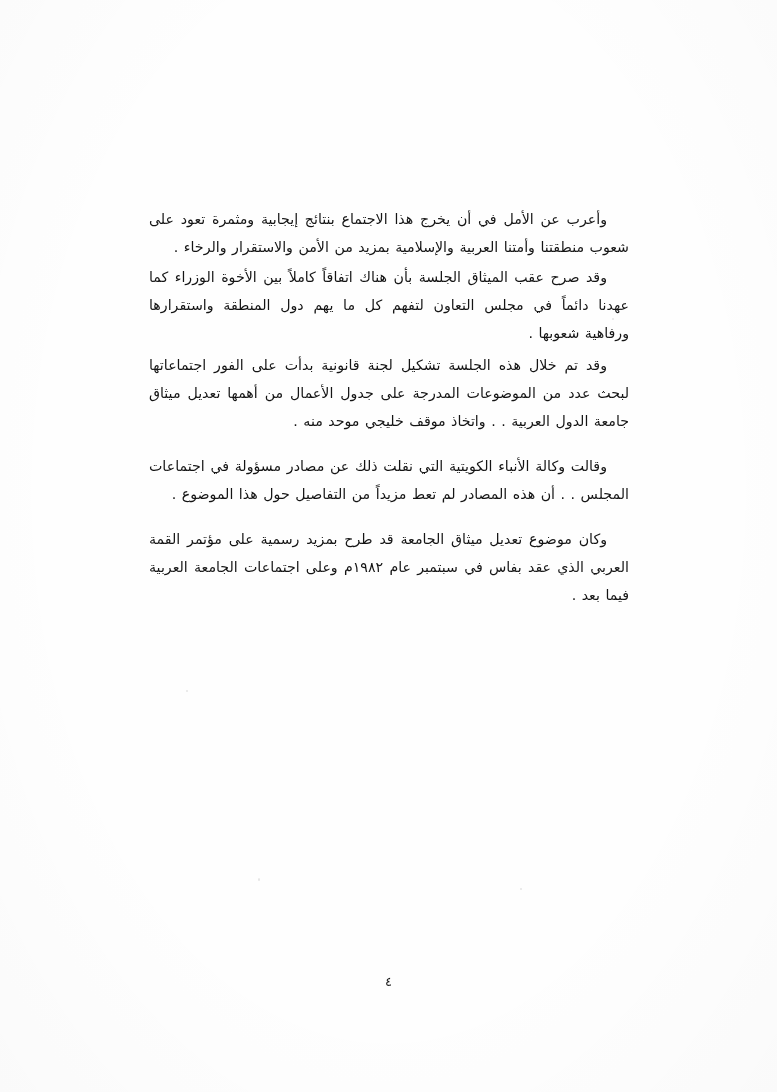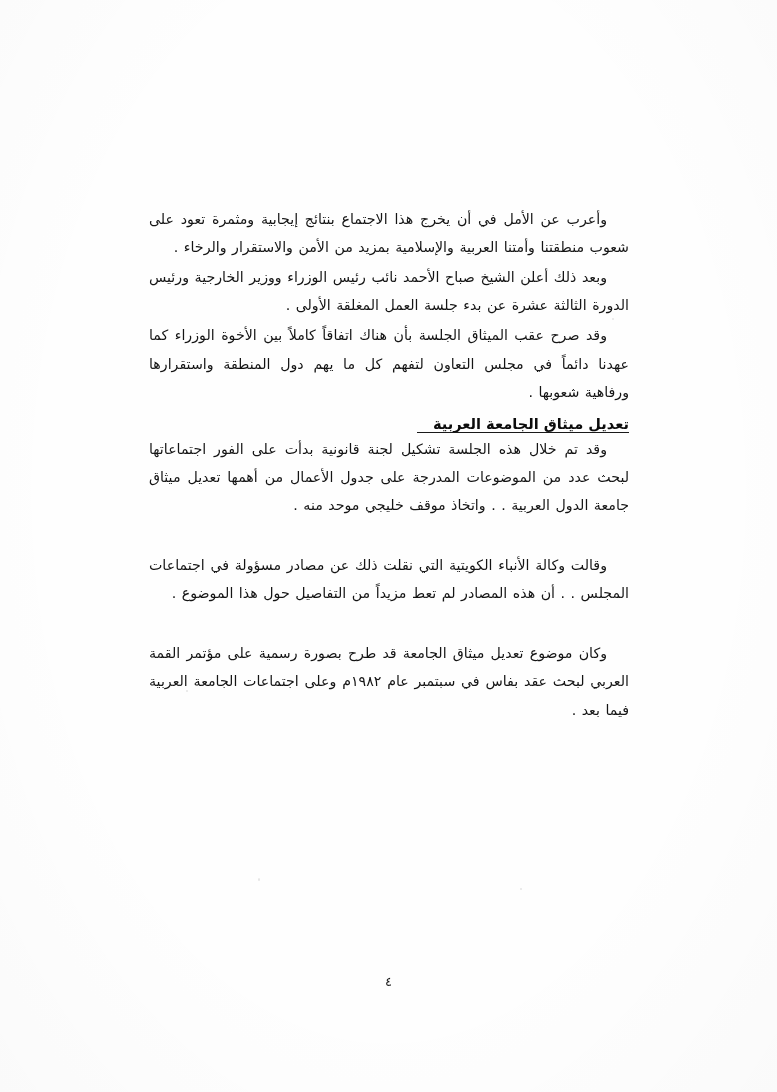--- a/index.html
+++ b/index.html
@@ -44,21 +44,21 @@
     margin: 0 0 2px 0;
     text-indent: 22px;
     letter-spacing: 0px;
     word-spacing: 1px;
     -webkit-font-smoothing: none;
   }
   .para.gap {
     margin-top: 3px;
   }
   .para.gap-lg {
-    margin-top: 32px;
+    margin-top: 17px;
   }
   .section-heading {
     font-family: "DejaVu Sans", sans-serif;
     font-size: 14.6px;
     font-weight: bold;
     color: #0c0c0c;
     margin: 9px 0 2px 0;
     text-align: right;
     text-indent: 0;
     direction: rtl;
@@ -95,35 +95,30 @@
 </style>
 </head>
 <body>
 
 <div class="page">
 
   <div class="content">
 
     <p class="para">وأعرب عن الأمل في أن يخرج هذا الاجتماع بنتائج إيجابية ومثمرة تعود على شعوب منطقتنا وأمتنا العربية والإسلامية بمزيد من الأمن والاستقرار والرخاء .</p>
 
-    <p class="para">وبعد ذلك أعلن الشيخ صباح الأحمد نائب رئيس الوزراء ووزير الخارجية ورئيس الدورة الثالثة عشرة عن بدء جلسة العمل المغلقة الأولى .</p>
 
     <p class="para">وقد صرح عقب الميثاق الجلسة بأن هناك اتفاقاً كاملاً بين الأخوة الوزراء كما عهدنا دائماً في مجلس التعاون لتفهم كل ما يهم دول المنطقة واستقرارها ورفاهية شعوبها .</p>
 
-    <div class="heading-wrap">
-      <div class="section-heading">تعديل ميثاق الجامعة العربية</div>
-      <div class="heading-rule"></div>
-    </div>
 
     <p class="para gap">وقد تم خلال هذه الجلسة تشكيل لجنة قانونية بدأت على الفور اجتماعاتها لبحث عدد من الموضوعات المدرجة على جدول الأعمال من أهمها تعديل ميثاق جامعة الدول العربية . . واتخاذ موقف خليجي موحد منه .</p>
 
     <p class="para gap-lg">وقالت وكالة الأنباء الكويتية التي نقلت ذلك عن مصادر مسؤولة في اجتماعات المجلس . . أن هذه المصادر لم تعط مزيداً من التفاصيل حول هذا الموضوع .</p>
 
 
-    <p class="para gap-lg">وكان موضوع تعديل ميثاق الجامعة قد طرح بصورة رسمية على مؤتمر القمة العربي لبحث عقد بفاس في سبتمبر عام ١٩٨٢م وعلى اجتماعات الجامعة العربية فيما بعد .</p>
+    <p class="para gap-lg">وكان موضوع تعديل ميثاق الجامعة قد طرح بمزيد رسمية على مؤتمر القمة العربي الذي عقد بفاس في سبتمبر عام ١٩٨٢م وعلى اجتماعات الجامعة العربية فيما بعد .</p>
 
   </div>
 
   <div class="page-number">٤</div>
 
   <span class="speck" style="top:318px;left:612px;width:2px;height:2px;"></span>
   <span class="speck" style="top:690px;left:186px;width:2px;height:2px;"></span>
   <span class="speck" style="top:888px;left:520px;width:2px;height:2px;"></span>
   <span class="speck" style="top:878px;left:258px;width:2px;height:3px;"></span>
 

